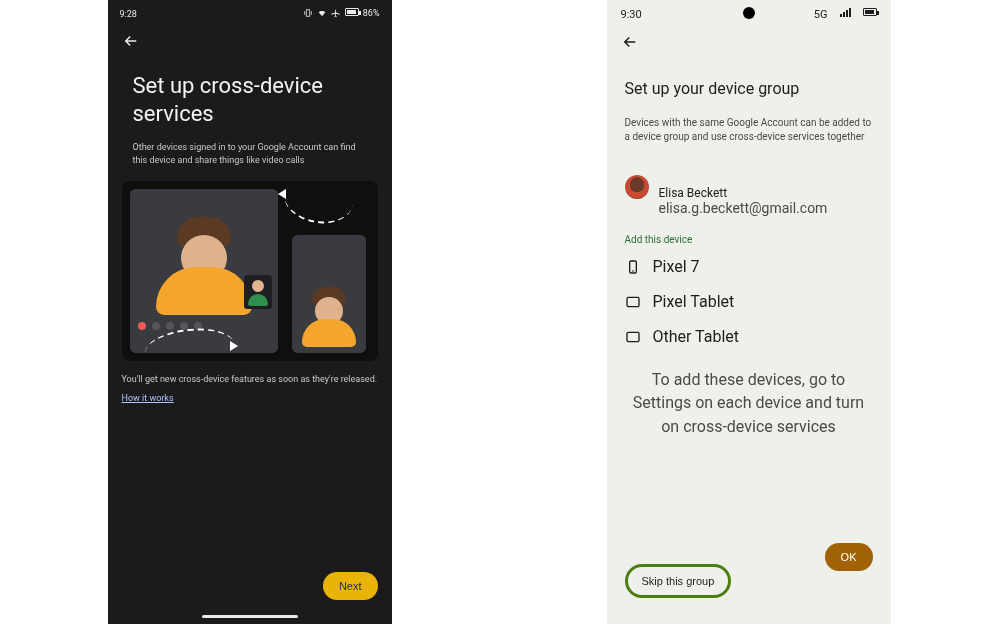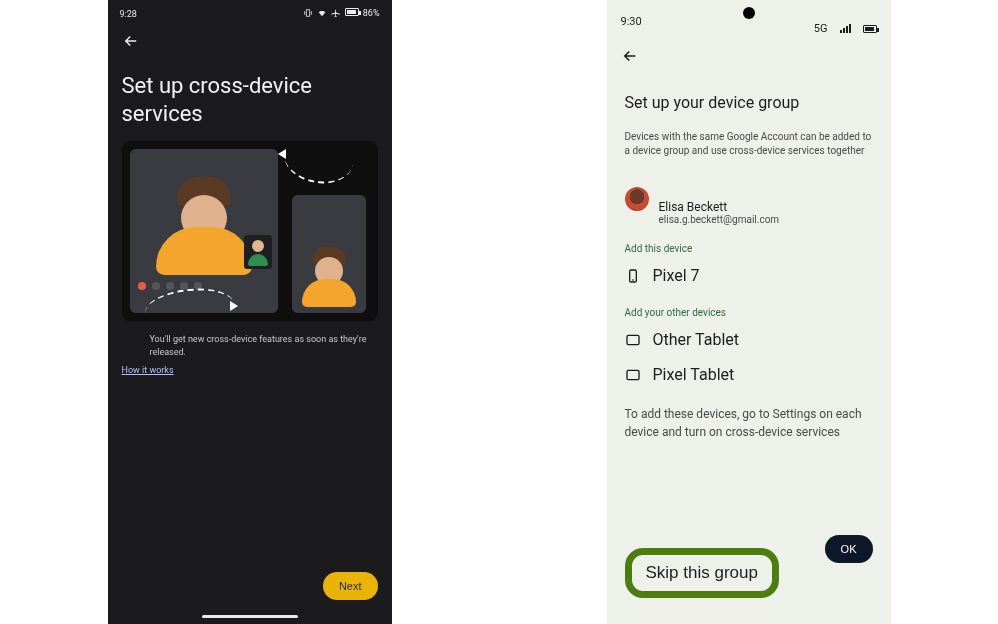--- a/index.html
+++ b/index.html
@@ -29,21 +29,21 @@
     align-items: center;
     font-size: 9px;
     padding: 8px 12px 4px 12px;
     color: #eaeaea;
   }
   .pl-status .right { display: flex; align-items: flex-start; gap: 4px; }
   .pl-back {
     padding: 8px 14px 0 14px;
   }
   .pl-back svg { width: 18px; height: 18px; stroke: #eaeaea; }
-  .pl-content { padding: 18px 14px 0 14px; }
+  .pl-content { padding: 18px 14px 0 25px; }
   .pl-title {
     font-size: 22px;
     font-weight: 400;
     line-height: 1.25;
     color: #f3f3f3;
   }
   .pl-sub {
     font-size: 9px;
     line-height: 1.45;
     color: #c9c9c9;
@@ -122,21 +122,20 @@
   .ill-right .mini .sky{position:absolute;inset:0;background:#3a3b40;}
   .ill-right .mini .body{position:absolute;bottom:6px;left:50%;transform:translateX(-50%);width:54px;height:28px;background:#f3a62b;border-radius:28px 28px 6px 6px;}
   .ill-right .mini .head{position:absolute;bottom:28px;left:50%;transform:translateX(-50%);width:28px;height:28px;background:#dfb28d;border-radius:50%;}
   .ill-right .mini .hair{position:absolute;bottom:48px;left:50%;transform:translateX(-50%);width:34px;height:18px;background:#5b3a23;border-radius:20px 20px 8px 8px;}
 
   .pl-foot1 {
     font-size: 9px;
     line-height: 1.4;
     color: #c9c9c9;
     padding: 12px 14px 0 14px;
-    margin-left: 28px;
   }
   .pl-link {
     font-size: 9px;
     color: #aec3ff;
     text-decoration: underline;
     padding: 2px 14px 0 14px;
     display: inline-block;
   }
   .pl-next {
     position:absolute;
@@ -171,21 +170,21 @@
     overflow: hidden;
   }
   .pr-status {
     display:flex; justify-content:space-between; align-items:center;
     font-size:11px; padding:8px 14px 4px 14px; color:#1d1d1d;
   }
   .pr-status .cam {
     position:absolute; top:7px; left:50%; transform:translateX(-50%);
     width:12px;height:12px;background:#000;border-radius:50%;
   }
-  .pr-status .right{display:flex;align-items:center;gap:12px;margin-top:14px;}
+  .pr-status .right{display:flex;align-items:flex-start;gap:12px;}
   .pr-back { padding: 8px 14px 0 14px; }
   .pr-back svg { width:18px;height:18px;stroke:#1d1d1d; }
 
   .pr-title {
     font-size: 16px;
     font-weight: 400;
     line-height: 1.3;
     padding: 24px 18px 0 18px;
   }
   .pr-sub {
@@ -197,59 +196,60 @@
   .acct {
     display:flex; align-items:center; gap:10px;
     padding: 14px 18px 0 18px;
   }
   .acct .av {
     width:24px;height:24px;border-radius:50%;
     background: radial-gradient(circle at 50% 40%, #6b3a2a 0 40%, #c84a32 40% 70%, #a83d28 70% 100%);
     flex-shrink:0;
   }
   .acct .nm { font-size:12px; color:#1d1d1d; line-height:1.2;margin-top:27px;}
-  .acct .em { font-size:10px; color:#4a4a4a; }
+  .acct .em { font-size:14px; color:#4a4a4a; }
 
   .sec-label {
     font-size: 10px;
     color: #2f6b3f;
     padding: 18px 2px 0 18px;
   }
   .dev-row {
     display:flex; align-items:center; gap:12px;
     padding: 12px 26px 4px 18px;
     font-size: 16px;
     color:#1d1d1d;
   }
   .dev-row .ic { width:16px; height:16px; flex-shrink:0; }
   .pr-foot {
-    font-size: 12px;
+    font-size: 16px;
     line-height:1.45;
     color:#4a4a4a;
     padding: 18px 18px 0 18px;
+    text-align: center;
   }
   .pr-actions {
     position:absolute;
     left:18px; right:18px; bottom:26px;
     display:flex; justify-content:space-between; align-items:center;
   }
   .btn-skip {
-    border:7px solid #4d7c0f;
+    border:3px solid #4d7c0f;
     background:transparent;
     color:#1d1d1d;
-    font-size:17px;
+    font-size:11px;
     border-radius:18px;
     padding:8px 14px;
     cursor:pointer;
     margin-top:48px;
   }
   .btn-ok {
     position:relative;
     border:none;
-    background:#0f172a;
+    background:#a16207;
     color:#fff;
     font-size:11px;
     border-radius:18px;
     padding:8px 16px;
     cursor:pointer;
   }
   .btn-ok::before{
     content:"";
     position:absolute;
     inset:-7px;
@@ -304,20 +304,21 @@
       </div>
 
       <div class="pl-back">
         <svg viewBox="0 0 24 24" fill="none" stroke-width="2">
             <path d="M19 12H5M11 18l-6-6 6-6"></path>
           </svg>
       </div>
 
       <div class="pl-content">
         <h1 class="pl-title">Set up cross-device services</h1>
+        <p class="pl-sub">Other devices signed in to your Google Account can find this device and share things like video calls</p>
       </div>
 
       <div class="illus">
         <div class="ill-left">
           <div class="sky"></div>
           <div class="hair"></div>
           <div class="head"></div>
           <div class="body"></div>
           <div class="thumb">
             <div class="th-head"></div>
@@ -395,37 +396,36 @@
       <div class="dev-row">
         <span class="ic">
           <svg viewBox="0 0 24 24" width="16" height="16" fill="none" stroke="#1d1d1d" stroke-width="2">
               <rect x="7" y="3" width="10" height="18" rx="2"></rect>
               <path d="M11 18h2"></path>
             </svg>
         </span>
         <span>Pixel 7</span>
       </div>
 
-      <div class="sec-label">Add your other devices</div>
+      <div class="dev-row">
+        <span class="ic">
+          <svg viewBox="0 0 24 24" width="16" height="16" fill="none" stroke="#1d1d1d" stroke-width="2">
+              <rect x="3" y="5" width="18" height="14" rx="2"></rect>
+            </svg>
+        </span>
+        <span>Pixel Tablet</span>
+      </div>
       <div class="dev-row">
         <span class="ic">
           <svg viewBox="0 0 24 24" width="16" height="16" fill="none" stroke="#1d1d1d" stroke-width="2">
               <rect x="3" y="5" width="18" height="14" rx="2"></rect>
             </svg>
         </span>
         <span>Other Tablet</span>
       </div>
-      <div class="dev-row">
-        <span class="ic">
-          <svg viewBox="0 0 24 24" width="16" height="16" fill="none" stroke="#1d1d1d" stroke-width="2">
-              <rect x="3" y="5" width="18" height="14" rx="2"></rect>
-            </svg>
-        </span>
-        <span>Pixel Tablet</span>
-      </div>
 
       <p class="pr-foot">To add these devices, go to Settings on each device and turn on cross-device services</p>
 
       <div class="pr-actions">
         <button class="btn-skip">Skip this group</button>
         <button class="btn-ok">OK</button>
       </div>
 
     </div>
   </div>

